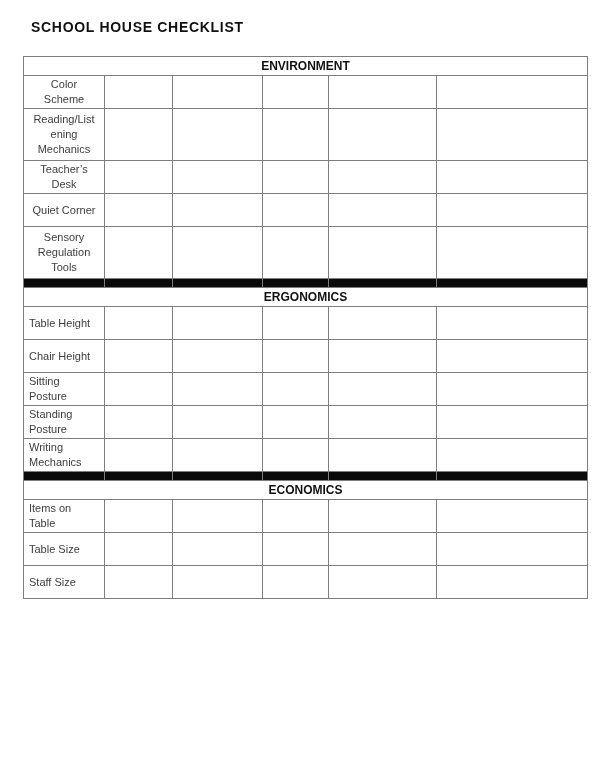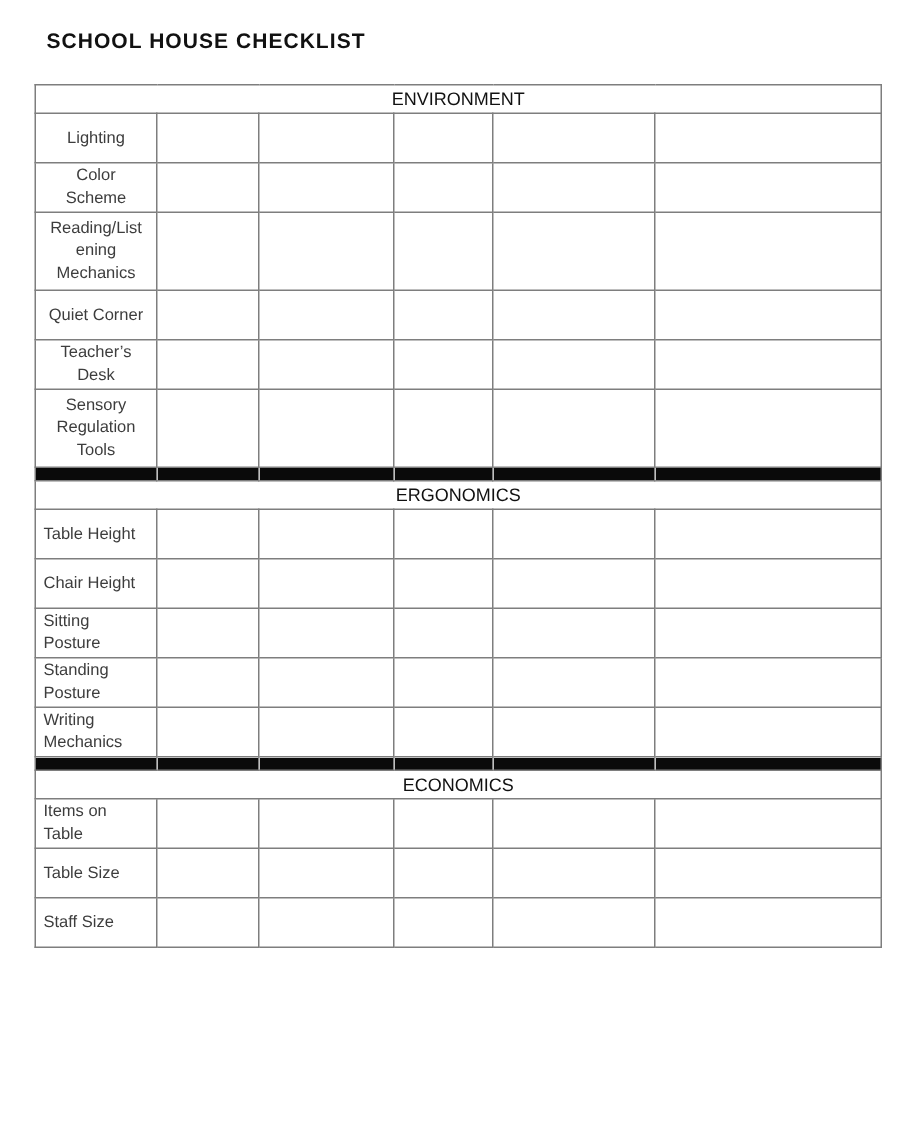--- a/index.html
+++ b/index.html
@@ -36,21 +36,21 @@
   table.checklist td, table.checklist th {
     border: 1px solid var(--border);
     padding: 0;
     overflow: hidden;
   }
   tr.section-title-row { height: 19px; }
   td.section-title {
     text-align: center;
     vertical-align: middle;
     font-size: 12px;
-    font-weight: normal;
+    font-weight: bold;
     color: var(--heading);
     padding: 1px 0 2px 0;
   }
   tr.col-header-row { height: 17px; }
   tr.col-header-row th {
     text-align: left;
     vertical-align: middle;
     font-size: 11px;
     font-weight: bold;
     color: var(--heading);
@@ -87,57 +87,49 @@
       <col style="width: 90px;">
       <col style="width: 66px;">
       <col style="width: 108px;">
       <col style="width: 151px;">
     </colgroup>
     <tbody>
       <tr class="section-title-row">
         <td colspan="6" class="section-title">ENVIRONMENT</td>
       </tr>
       <tr class="body-row align-center">
-        <td class="component-cell">Lighting</td>
-        <td class="status-cell"></td>
-        <td class="status-cell"></td>
-        <td class="status-cell"></td>
-        <td class="status-cell"></td>
-        <td class="status-cell"></td>
-      </tr>
-      <tr class="body-row align-center">
         <td class="component-cell">Color
 Scheme</td>
         <td class="status-cell"></td>
         <td class="status-cell"></td>
         <td class="status-cell"></td>
         <td class="status-cell"></td>
         <td class="status-cell"></td>
       </tr>
       <tr class="body-row align-center tall">
         <td class="component-cell">Reading/List
 ening
 Mechanics</td>
         <td class="status-cell"></td>
         <td class="status-cell"></td>
         <td class="status-cell"></td>
         <td class="status-cell"></td>
         <td class="status-cell"></td>
       </tr>
       <tr class="body-row align-center">
-        <td class="component-cell">Quiet Corner</td>
-        <td class="status-cell"></td>
-        <td class="status-cell"></td>
-        <td class="status-cell"></td>
-        <td class="status-cell"></td>
-        <td class="status-cell"></td>
-      </tr>
-      <tr class="body-row align-center">
         <td class="component-cell">Teacher’s
 Desk</td>
+        <td class="status-cell"></td>
+        <td class="status-cell"></td>
+        <td class="status-cell"></td>
+        <td class="status-cell"></td>
+        <td class="status-cell"></td>
+      </tr>
+      <tr class="body-row align-center">
+        <td class="component-cell">Quiet Corner</td>
         <td class="status-cell"></td>
         <td class="status-cell"></td>
         <td class="status-cell"></td>
         <td class="status-cell"></td>
         <td class="status-cell"></td>
       </tr>
       <tr class="body-row align-center tall">
         <td class="component-cell">Sensory
 Regulation
 Tools</td>

